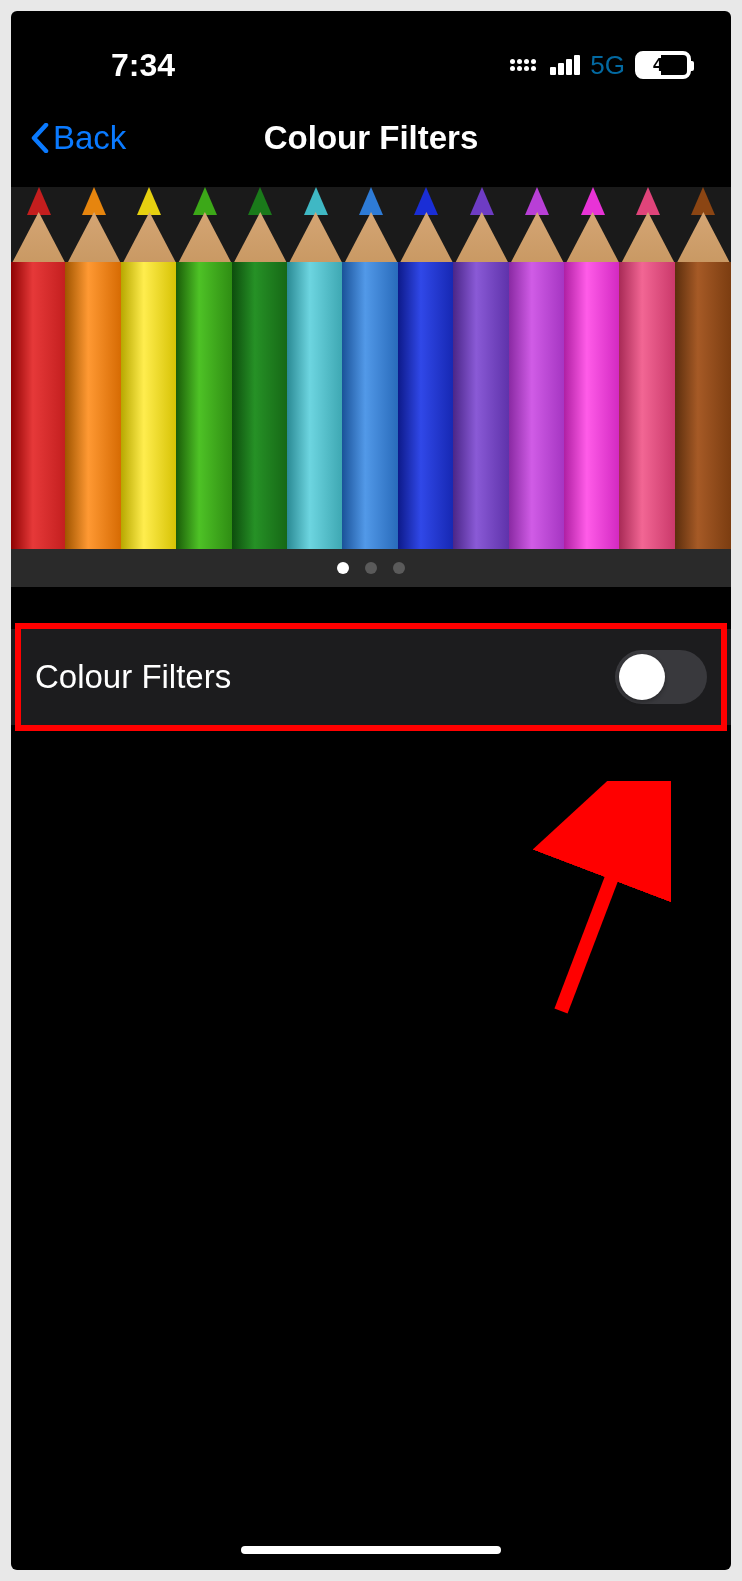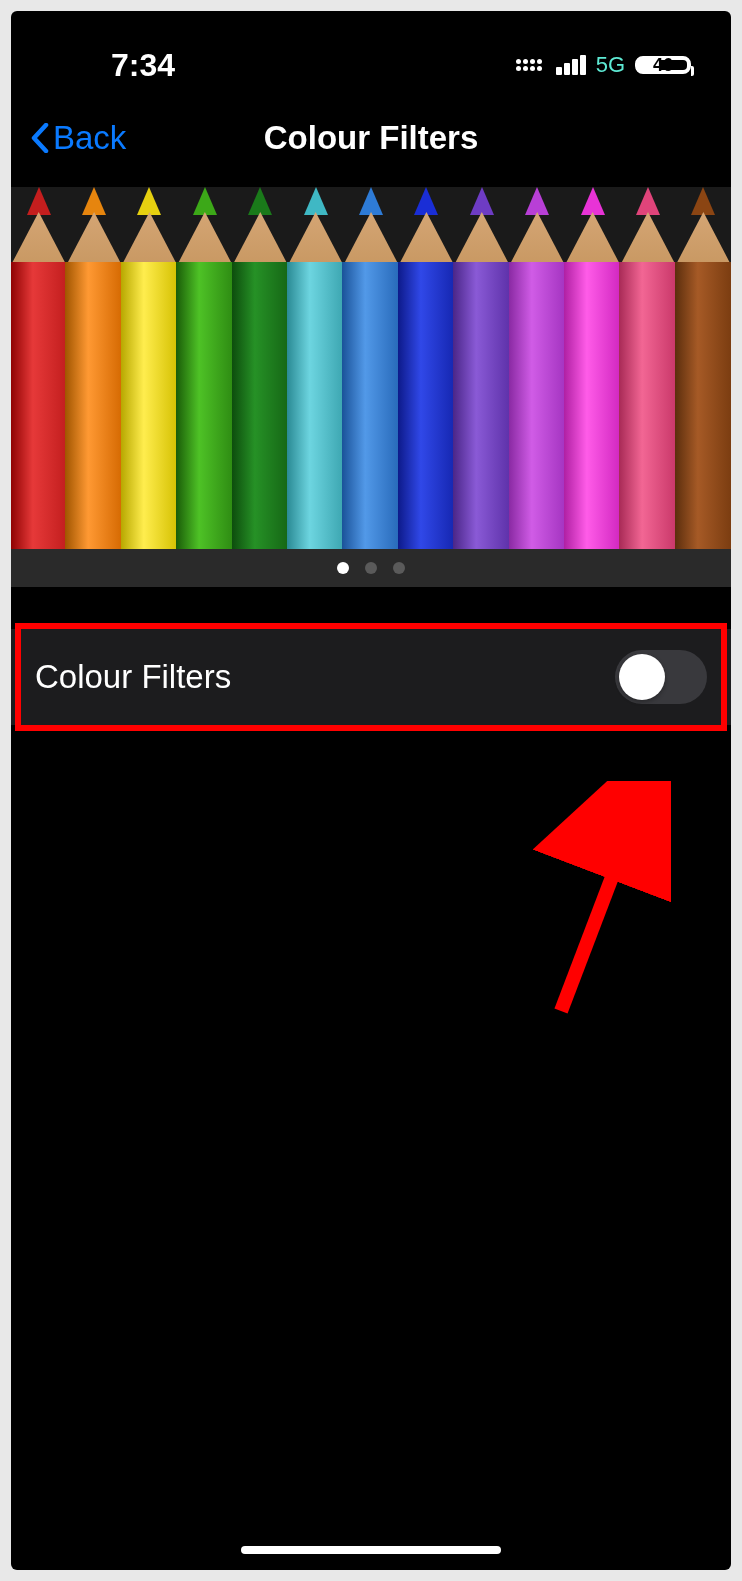--- a/index.html
+++ b/index.html
@@ -60,28 +60,28 @@
     .signal-bar {
       width: 6px;
       background: #fff;
       border-radius: 1px;
     }
     .signal-bar.b1 { height: 8px; }
     .signal-bar.b2 { height: 12px; }
     .signal-bar.b3 { height: 16px; }
     .signal-bar.b4 { height: 20px; }
     .network-type {
-      color: #5eead4;
-      font-size: 22px;
+      color: #0369a1;
+      font-size: 26px;
       font-weight: 500;
     }
     .battery {
       position: relative;
       width: 56px;
-      height: 18px;
+      height: 28px;
       border: 2px solid #fff;
       border-radius: 8px;
       display: flex;
       align-items: center;
       justify-content: center;
       background: #fff;
     }
     .battery::after {
       content: '';
       position: absolute;

